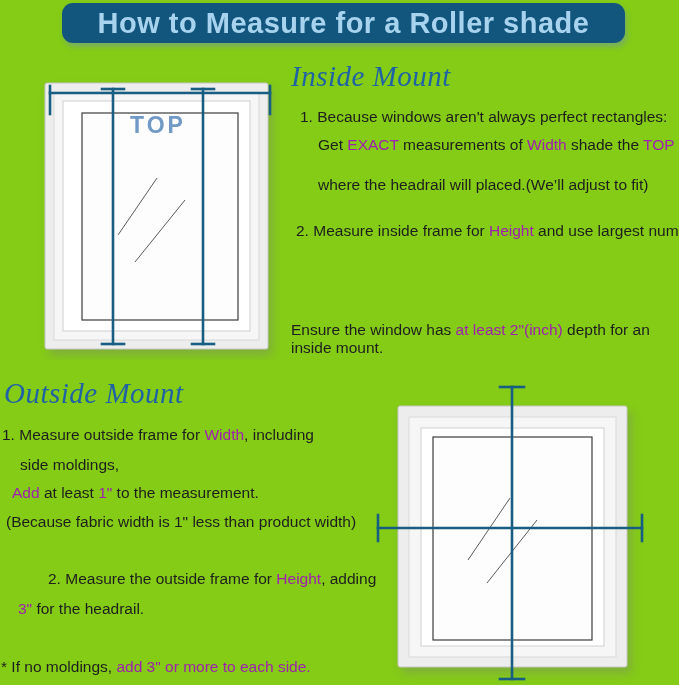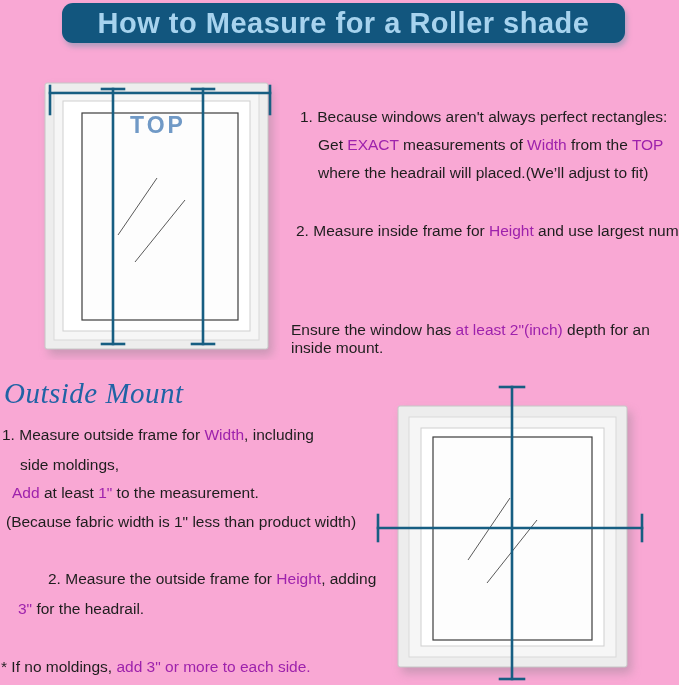--- a/index.html
+++ b/index.html
@@ -1,17 +1,17 @@
 <!DOCTYPE html>
 <html style="--banner_bg: #12567e; --banner_text: #a7d3ee; --heading_blue: #2063a5; --accent_purple: #9e22ac; --measure_line: #175e82; --top_label: #7099c6; --body_text: #1e1e1e;"><head>
 <meta charset="utf-8">
 <style>
   html,body{margin:0;padding:0;background:#ffffff;}
   .page{
-    position:relative;width:679px;height:685px;background:#f9a8d4;overflow:hidden;
+    position:relative;width:679px;height:685px;background:#84cc16;overflow:hidden;
     font-family:"Liberation Sans", sans-serif;color:var(--body_text,#1e1e1e);
   }
   .banner{
     position:absolute;left:62px;top:3px;width:563px;height:40px;
     background:var(--banner_bg,#12567e);border-radius:11px;
     display:flex;align-items:center;justify-content:center;
     box-shadow:2px 4px 5px rgba(110,145,170,.5);
   }
   .banner span{
     color:var(--banner_text,#a7d3ee);font-size:29px;font-weight:bold;letter-spacing:.5px;
@@ -20,21 +20,21 @@
   .heading{
     position:absolute;font-family:"Liberation Serif", serif;font-style:italic;
     font-size:29px;color:var(--heading_blue,#2063a5);white-space:nowrap;letter-spacing:.5px;
   }
   .h-inside{left:291px;top:60px;}
   .h-outside{left:4px;top:377px;}
   .txt{position:absolute;font-size:15.5px;white-space:nowrap;color:var(--body_text,#1e1e1e);}
   .p{color:var(--accent_purple,#9e22ac);}
   .i1l1{left:300px;top:108px;}
   .i1l2{left:318px;top:136px;}
-  .i1l3{left:318px;top:164px;}
+  .i1l3{left:318px;top:176px;}
   .i2l1{left:296px;top:222px;}
   .i2l2{left:304px;top:250px;}
   .n1{left:291px;top:321px;}
   .n2{left:291px;top:339px;}
   .o1l1{left:2px;top:426px;}
   .o1l2{left:20px;top:456px;}
   .o1l3{left:12px;top:484px;}
   .o1l4{left:6px;top:513px;}
   .o2l1{left:0;top:570px;margin-left:48px;}
   .o2l2{left:18px;top:600px;}
@@ -101,26 +101,27 @@
       <path class="mline" d="M130 7 H154"></path>
       <path class="mline" d="M130 299 H154"></path>
     </g>
     <g>
       <path class="mline" d="M8 148 H272"></path>
       <path class="mline" d="M8 135 V161"></path>
       <path class="mline" d="M272 135 V161"></path>
     </g>
   </svg>
 
+  <div class="heading h-inside">Inside Mount</div>
 
   <div class="txt i1l1">
     <span>1. Because windows aren't always perfect rectangles:</span>
   </div>
   <div class="txt i1l2">
-    <span>Get </span><span class="p">EXACT</span><span> measurements of </span><span class="p">Width</span><span> from the </span><span class="p">TOP</span>
+    <span>Get </span><span class="p">EXACT</span><span> measurements of </span><span class="p">Width</span><span> shade the </span><span class="p">TOP</span>
   </div>
   <div class="txt i1l3">
     <span>where the headrail will placed.(We’ll adjust to fit)</span>
   </div>
 
   <div class="txt i2l1">
     <span>2. Measure inside frame for </span><span class="p">Height</span><span> and use largest number</span>
   </div>
 
   <div class="txt n1">

